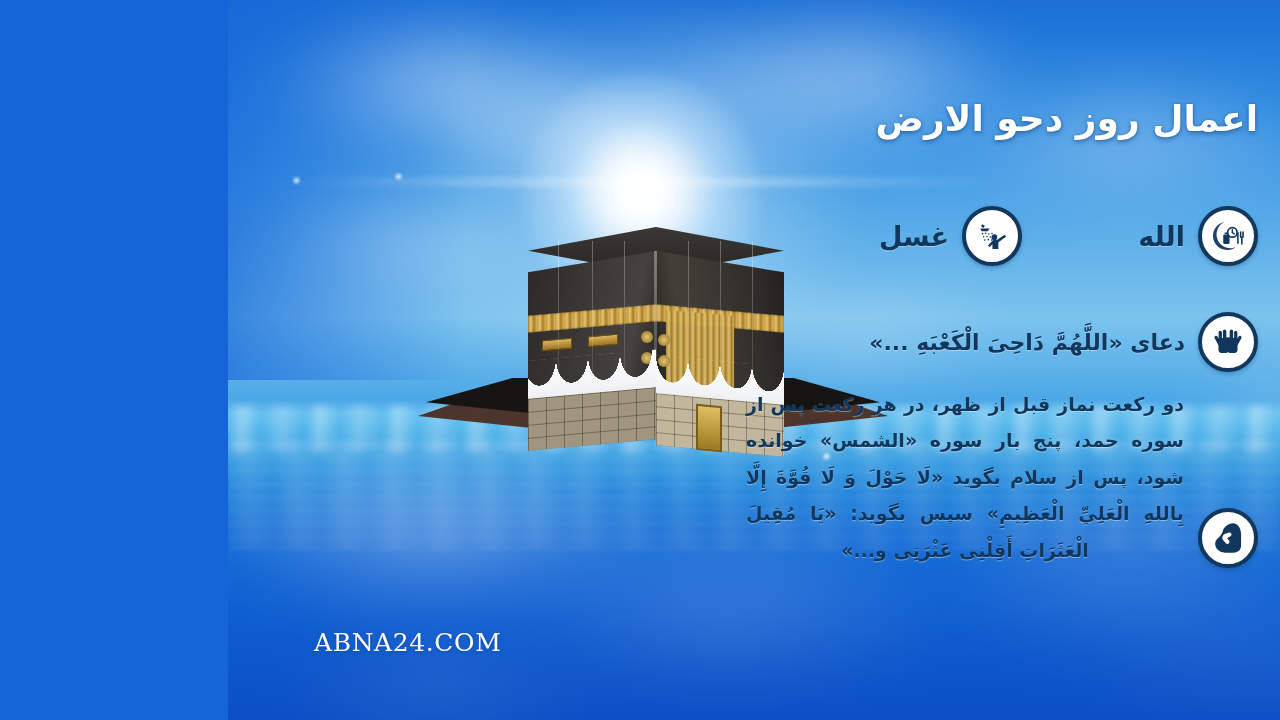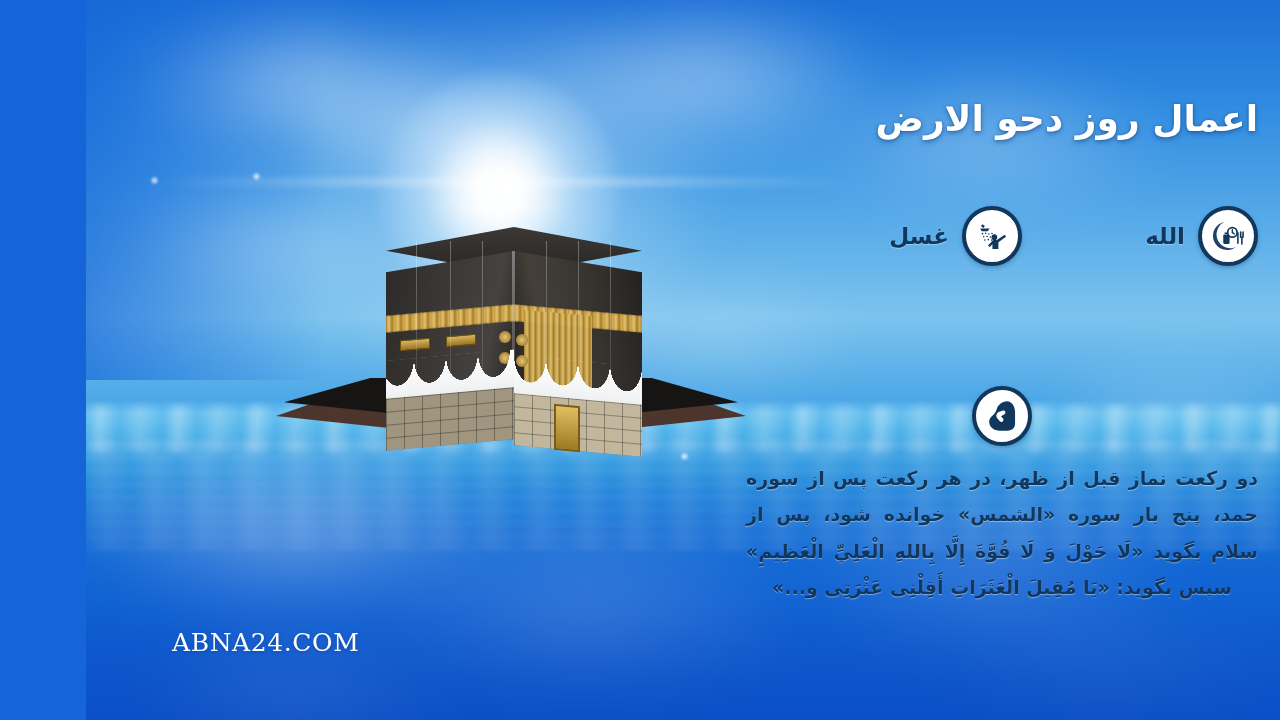--- a/index.html
+++ b/index.html
@@ -5,21 +5,21 @@
   * { margin:0; padding:0; box-sizing:border-box; }
   html,body { width:1280px; height:720px; overflow:hidden; }
   body {
     font-family:"DejaVu Sans","Liberation Sans",sans-serif;
     background:#1565d8;
     position:relative;
   }
 
   
   #stage {
-    position:absolute; inset:0; width:1194px; height:720px;
+    position:absolute; inset:0; width:1052px; height:720px;
     overflow:hidden;
     background:
       linear-gradient(180deg,
         #1b6fd6 0%,
         #2f8ae0 14%,
         #55a9e8 30%,
         #7cc3ee 44%,
         #4aa6e6 56%,
         #1f83dd 68%,
         #1470d8 82%,
@@ -279,29 +279,29 @@
 
   .icon-circle {
     width:60px; height:60px; flex:0 0 60px; border-radius:50%;
     background:#ffffff; border:4px solid #12375d;
     display:flex; align-items:center; justify-content:center;
     box-shadow:0 2px 4px rgba(6,45,92,.30);
   }
   .icon-circle svg { display:block; }
 
   .row-label {
-    font-size:23px; font-weight:bold; color:#12375d;
+    font-size:27px; font-weight:bold; color:#12375d;
     white-space:nowrap;
     text-shadow:0 1px 1px rgba(255,255,255,.35);
   }
   .dua-label { font-size:22px; }
 
   #paragraph-block {
     position:absolute; right:22px; top:386px; width:512px;
-    display:flex; flex-direction:column; align-items:center; gap:14px;
+    display:flex; flex-direction:row; align-items:flex-end; gap:14px;
   }
   .para {
     flex:1 1 auto;
     font-size:19px; font-weight:bold; color:#12375d;
     line-height:1.92; text-align:justify; text-align-last:center;
     text-shadow:0 1px 1px rgba(255,255,255,.40);
   }
 
   .watermark {
     position:absolute; left:86px; top:628px;
@@ -422,20 +422,29 @@
             <circle cx="23.6" cy="29.2" r="1"></circle>
               <circle cx="27.6" cy="28.3" r="1"></circle>
           </g>
           <circle cx="27" cy="25.5" r="3.6"></circle>
           <path d="M25.5 29h4.6l10-6.5 1.6 2.3-9.6 7.2v8.5h-7.6v-6.2l-3.4 3.6-2.2-2 6.6-6.9z"></path>
         </svg>
       </div>
       <span class="row-label">غسل</span>
     </div>
 
+    <div class="row row-dua">
+      <div class="icon-circle">
+        <svg width="36" height="36" viewBox="0 0 48 48" fill="#12375d" aria-hidden="true">
+          <path d="M21.6 9.5c0-1.3-1-2.3-2.2-2.3s-2.2 1-2.2 2.3v9.3h-1.3v-7.4c0-1.3-1-2.3-2.2-2.3s-2.2 1-2.2 2.3v8l-1.6-2.6c-.7-1.1-2-1.4-3-.8-1 .7-1.3 2-.7 3.1l4.2 7.4c.6 1 .9 2.2.9 3.4v4.8c0 2.1 1.7 3.8 3.8 3.8h6.2c2.1 0 3.8-1.7 3.8-3.8V20.1c0-1.3-1-2.3-2.2-2.3-.4 0-.8.1-1.1.3V9.5z"></path>
+          <path d="M26.4 9.5c0-1.3 1-2.3 2.2-2.3s2.2 1 2.2 2.3v9.3h1.3v-7.4c0-1.3 1-2.3 2.2-2.3s2.2 1 2.2 2.3v8l1.6-2.6c.7-1.1 2-1.4 3-.8 1 .7 1.3 2 .7 3.1l-4.2 7.4c-.6 1-.9 2.2-.9 3.4v4.8c0 2.1-1.7 3.8-3.8 3.8h-6.2c-2.1 0-3.8-1.7-3.8-3.8V20.1c0-1.3 1-2.3 2.2-2.3.4 0 .8.1 1.1.3V9.5z"></path>
+        </svg>
+      </div>
+      <span class="row-label dua-label">دعای «اللَّهُمَّ دَاحِیَ الْکَعْبَهِ ...»</span>
+    </div>
 
     <div id="paragraph-block">
       <div class="icon-circle">
         <svg width="38" height="38" viewBox="0 0 48 48" fill="#12375d" aria-hidden="true">
           <path d="M30.5 5.5c-6.6 0-11.8 4.6-13.4 10.6-.7 2.8-2.6 5.3-4.9 7.2-2.5 2-4.4 4.7-4.4 8.1 0 6.4 5.6 11.1 12.4 11.1h11c5.4 0 9.3-3.6 9.3-9V19.6c0-7.8-4.2-14.1-10-14.1z"></path>
           <path d="M20.4 18.6c-1.4.6-2.6 1.7-3.2 3.1-.7 1.7-.4 3.6.8 5l3.3 3.8c.9 1.1 2.5 1.3 3.6.4 1.1-.9 1.3-2.5.4-3.6l-2.5-2.9 4.3-2.5c1.2-.7 1.6-2.3.9-3.5-.7-1.2-2.3-1.6-3.5-.9l-4.1 1.1z" fill="#ffffff"></path>
         </svg>
       </div>
       <p class="para">دو رکعت نماز قبل از ظهر، در هر رکعت پس از سوره حمد، پنج بار سوره «الشمس» خوانده شود، پس از سلام بگوید «لَا حَوْلَ وَ لَا قُوَّةَ إِلَّا بِاللهِ الْعَلِيِّ الْعَظِيمِ» سپس بگوید: «يَا مُقِيلَ الْعَثَرَاتِ أَقِلْنِی عَثْرَتِی و...»</p>
     </div>

